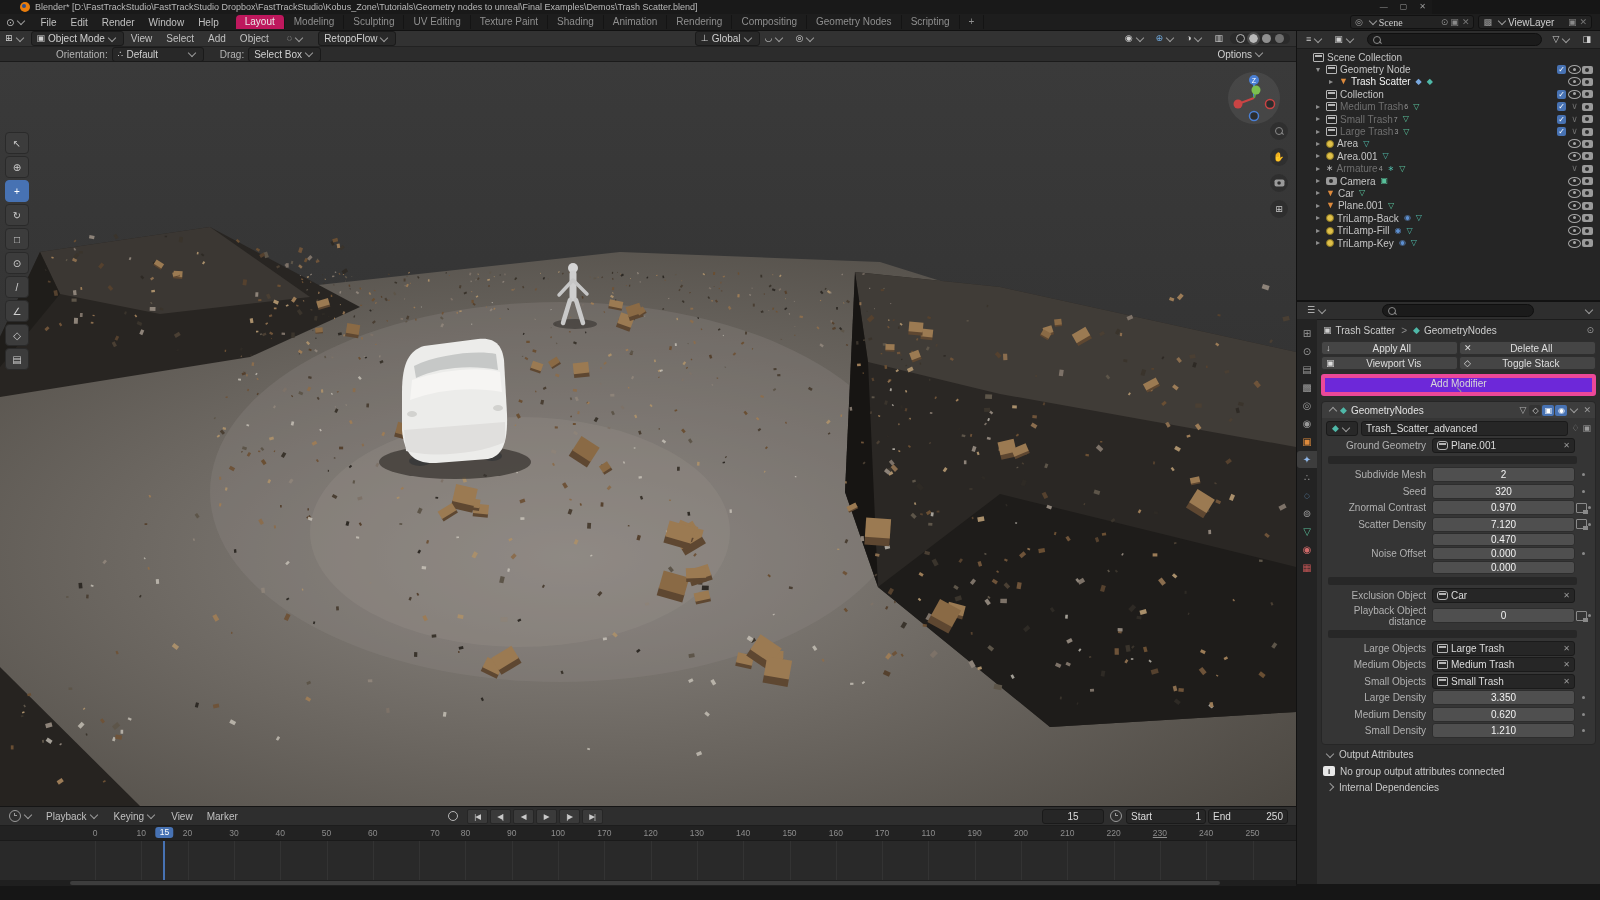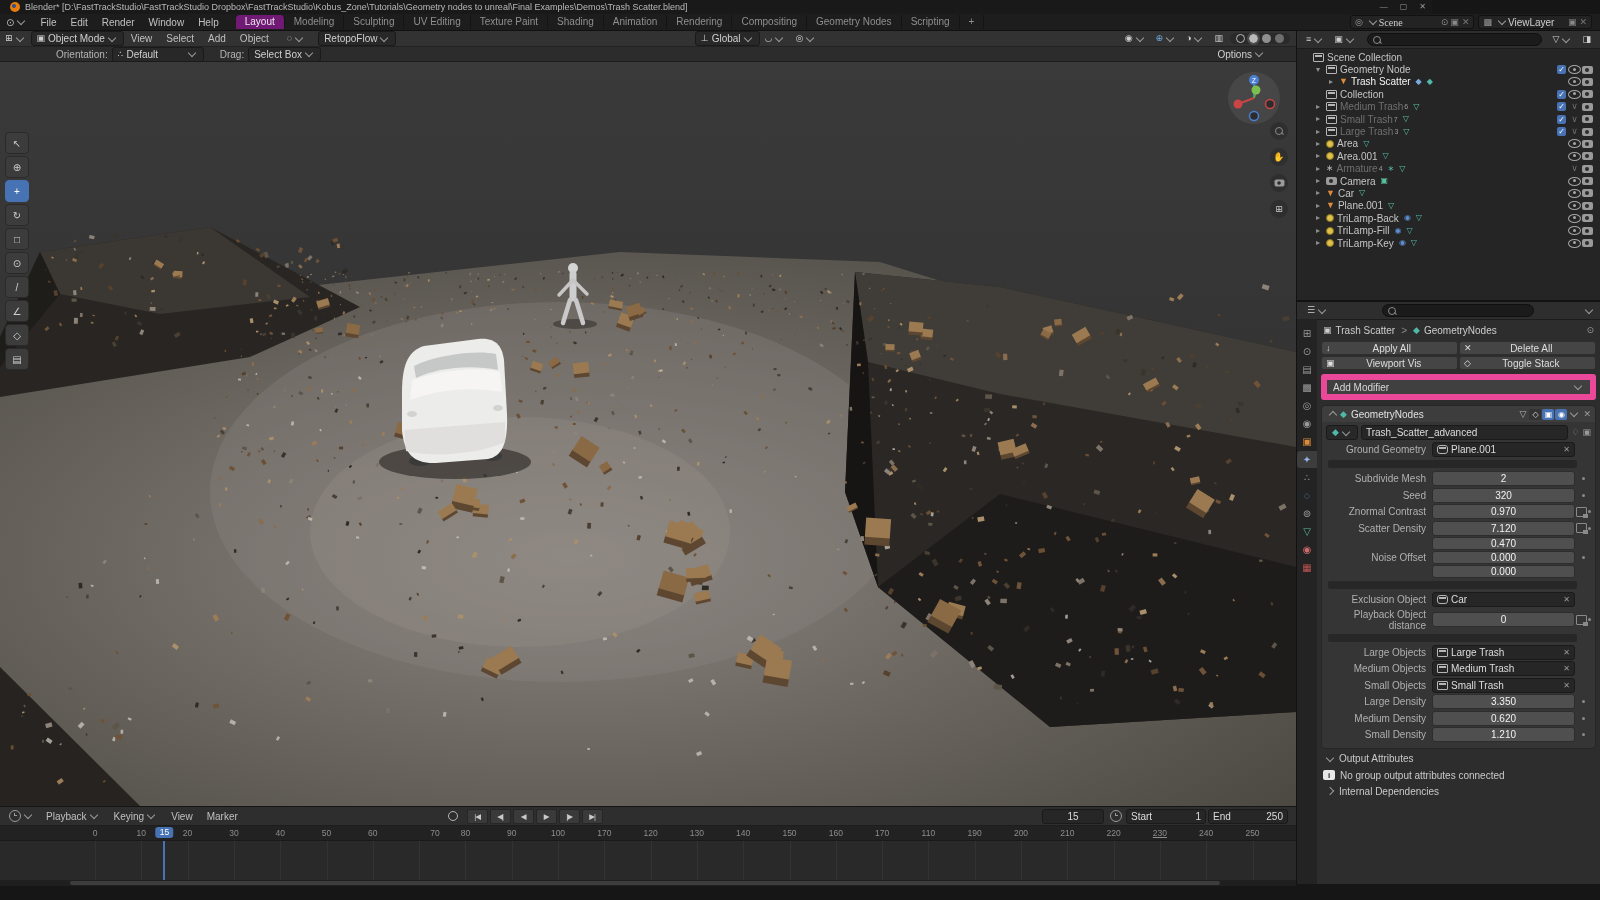--- a/index.html
+++ b/index.html
@@ -6,28 +6,28 @@
   #app{position:relative;width:1600px;height:900px;overflow:hidden;background:#161616;
        font-family:"Liberation Sans","DejaVu Sans",sans-serif;font-size:10px;color:#c3c3c3;
        -webkit-user-select:none;user-select:none;}
   .abs{position:absolute;}
   .flex{display:flex;align-items:center;}
   .chev{display:inline-block;width:5px;height:5px;border-right:1px solid #9a9a9a;border-bottom:1px solid #9a9a9a;
         transform:rotate(45deg);margin:0 3px 2px 4px;}
   .chev.up{transform:rotate(-135deg);margin-top:3px;}
   
   #titlebar{left:0;top:0;width:1432px;height:14px;background:#191919;color:#b9b9b9;font-size:9px;
-            display:flex;align-items:center;padding-left:10px;box-sizing:border-box;}
+            display:flex;align-items:center;padding-left:20px;box-sizing:border-box;}
   #titlebar .blender-logo{width:10px;height:10px;border-radius:50%;background:#e87d0d;position:relative;margin-right:5px;}
   #titlebar .blender-logo:after{content:"";position:absolute;left:2px;top:2px;width:4px;height:4px;border-radius:50%;background:#2a4f8f;}
   #winbtns{position:absolute;right:6px;top:2px;display:flex;gap:12px;color:#9a9a9a;font-size:8px;}
   #topbar{left:0;top:14px;width:1600px;height:17px;background:#1d1d1d;display:flex;align-items:center;border-bottom:1px solid #111;box-sizing:border-box;}
   .menu-item{padding:0 7px;color:#c0c0c0;}
   .ws-tab{padding:1px 9px 2px;color:#8f8f8f;border-right:1px solid #141414;}
-  .ws-tab.active{background:#701a75;color:#e8e8e8;border-radius:4px 4px 0 0;}
+  .ws-tab.active{background:#be185d;color:#e8e8e8;border-radius:4px 4px 0 0;}
   .mini-field{background:#232323;border:1px solid #111;border-radius:3px;display:flex;align-items:center;
               height:12px;padding:0 4px;color:#cfcfcf;}
   
   #vp-header{left:0;top:31px;width:1296px;height:16px;background:#323232;display:flex;align-items:center;border-bottom:1px solid #222;box-sizing:border-box;}
   #tool-settings{left:0;top:47px;width:1296px;height:15px;background:#2c2c2c;display:flex;align-items:center;border-bottom:1px solid #1b1b1b;box-sizing:border-box;color:#b5b5b5;}
   .hdr-btn{display:flex;align-items:center;padding:0 5px;height:13px;border-radius:3px;color:#d0d0d0;}
   .hdr-btn.dark{background:#282828;border:1px solid #1a1a1a;}
   .shade-ball{width:9px;height:9px;border-radius:50%;background:#b9b9b9;display:inline-block;margin:0 2px;}
   .shade-ball.wire{background:transparent;border:1px solid #b9b9b9;width:7px;height:7px;}
   .shade-ball.active-wrap{outline:2px solid #4b4b4b;}
@@ -66,21 +66,21 @@
   #props{left:1297px;top:302px;width:303px;height:582px;background:#2d2d2d;}
   #props-nav{position:absolute;left:0;top:17px;bottom:0;width:20px;background:#232323;display:flex;flex-direction:column;align-items:center;padding-top:6px;gap:1px;}
   .ptab{width:20px;height:17px;display:flex;align-items:center;justify-content:center;font-size:10px;color:#9a9a9a;}
   .ptab.active{background:#3d3d3d;border-radius:3px 0 0 3px;}
   #props-header{height:17px;background:#2e2e2e;border-bottom:1px solid #1c1c1c;display:flex;align-items:center;padding:0 5px;}
   #props-body{position:absolute;left:20px;right:0;top:17px;bottom:0;padding:3px 4px;box-sizing:border-box;}
   #breadcrumb{height:16px;display:flex;align-items:center;color:#cdcdcd;padding:0 2px;}
   .btn-grid{display:grid;grid-template-columns:1fr 1fr;gap:1px;margin:3px 0 4px;}
   .pbtn{height:12px;background:#454545;border:1px solid #2e2e2e;border-radius:3px;display:flex;align-items:center;color:#dedede;padding:0 4px;}
   .pbtn .cap{flex:1;text-align:center;}
-  #add-modifier{height:14px;background:#404040;border:6px solid #ec4899;border-radius:3px;display:flex;align-items:center;padding:0 6px;color:#d8d8d8;margin-bottom:5px;}
+  #add-modifier{height:14px;background:#6d28d9;border:4px solid #ec4899;border-radius:3px;display:flex;align-items:center;padding:0 6px;color:#d8d8d8;margin-bottom:5px;flex-direction:column;}
   #mod-box{background:#353535;border-radius:4px;border:1px solid #262626;padding-bottom:4px;}
   #mod-header{height:16px;background:#3d3d3d;border-radius:4px 4px 0 0;display:flex;align-items:center;padding:0 4px;color:#e0e0e0;}
   .mod-toggle{width:12px;height:11px;border-radius:2px;display:flex;align-items:center;justify-content:center;font-size:8px;color:#cfcfcf;margin-left:1px;background:#333;}
   .mod-toggle.on{background:#4772b3;color:#fff;}
   #nodegroup-row{display:flex;align-items:center;margin:3px 4px 2px;}
   .dark-field{background:#262626;border:1px solid #1a1a1a;border-radius:3px;height:13px;display:flex;align-items:center;padding:0 4px;color:#dcdcdc;}
   .prow{display:flex;align-items:center;margin:1.5px 4px 1.5px 0;}
   .prow .plabel{width:104px;text-align:right;color:#b0b0b0;padding-right:6px;flex:none;}
   .prow .pfield{flex:1;display:flex;align-items:center;}
   .slider{flex:1;height:13px;background:#4f4f4f;border:1px solid #2d2d2d;border-radius:3px;color:#f2f2f2;

